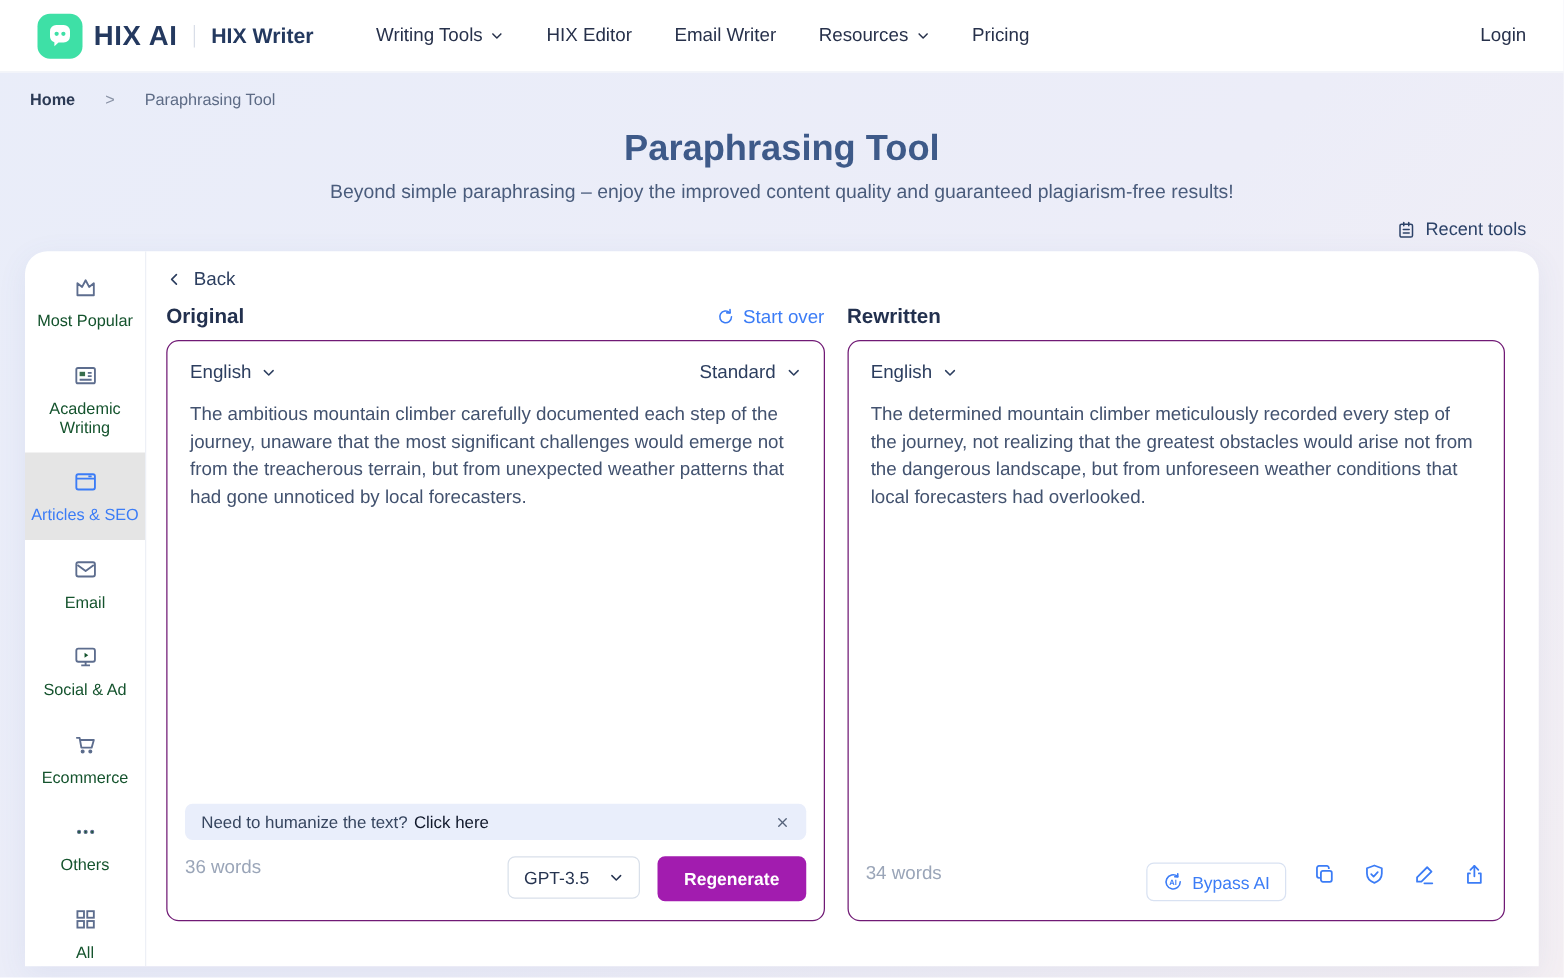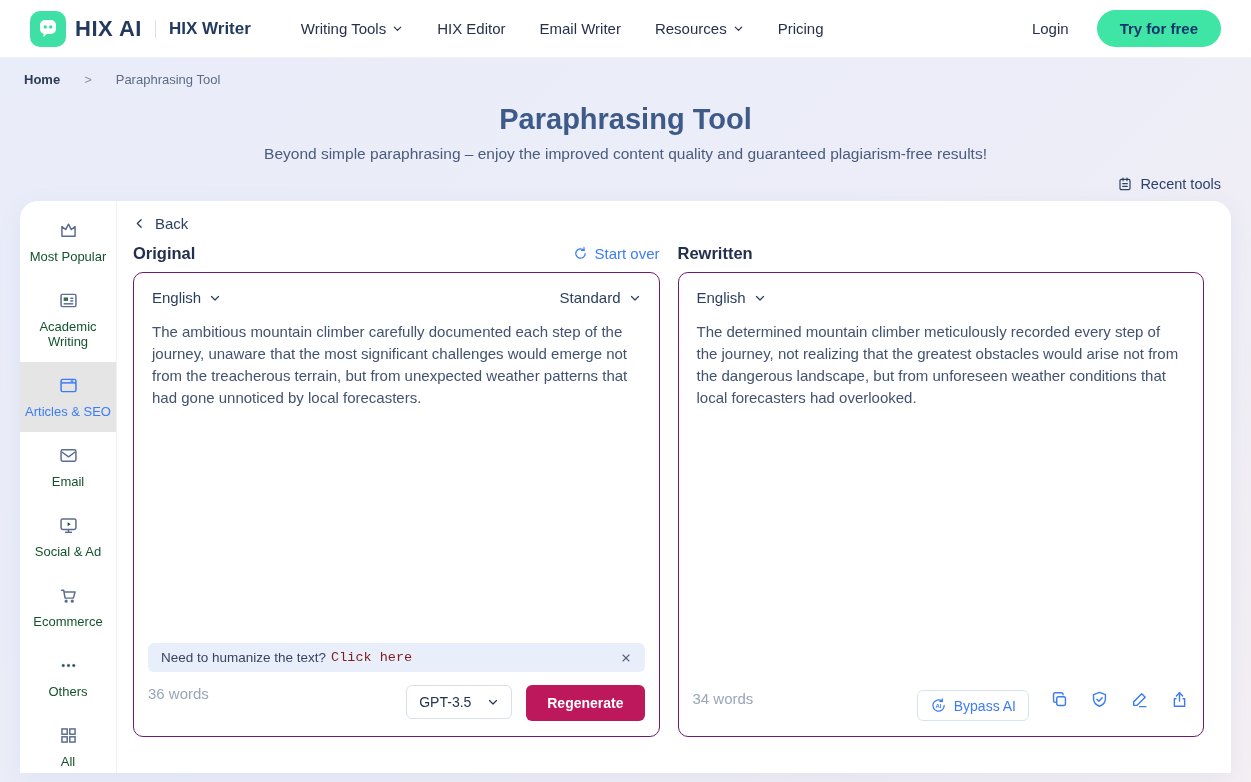--- a/index.html
+++ b/index.html
@@ -50,26 +50,26 @@
   .col-head-left { display:flex; align-items:center; justify-content:space-between;gap:44px; }
   .col-title { font-size:16.5px; font-weight:700; color:#22304e; }
   .start-over { display:flex; align-items:center; gap:6px; color:#3b7cf6; font-size:15px; cursor:pointer; }
   .panels { display:grid; grid-template-columns:1fr 1fr; gap:18px; flex:1; min-height:0; }
   .panel { border:1px solid #701a75; border-radius:10px; background:#fff; display:flex; flex-direction:column; min-height:0; }
   .panel-top { display:flex; align-items:center; justify-content:space-between; padding:16px 18px 0; font-size:15px; color:#2c3e5f; }
   .select-chip { display:flex; align-items:center; gap:8px; cursor:pointer; }
   .panel-text { padding:15px 18px 0; font-size:15px; line-height:22px; color:#42526f; }
   .spacer { flex:1; }
   .banner { margin:0 14px; background:#e9eefb; border-radius:6px; padding:7px 13px; display:flex; align-items:center; font-size:13.5px; color:#36455f; }
-  .banner-link { color:#7f1d1d; margin-left:5px; cursor:pointer;font-family:Liberation Mono, monospace; }
+  .banner-link { color:#0f172a; margin-left:5px; cursor:pointer; }
   .banner-close { margin-left:auto; cursor:pointer; display:flex; }
   .panel-foot { display:flex; align-items:flex-start; padding:13px 14px 15px; }
   .wordcount { font-size:15px; color:#9aa5b8; margin-right:auto; }
   .model-select { border:1px solid #d9e0ea; border-radius:6px; background:#fff; width:106px; padding:8px 12px; display:flex; align-items:center; justify-content:space-between; font-size:14px; color:#253350; cursor:pointer; }
-  .regen-btn { margin-left:14px; background:#be185d; color:#fff; border:none; border-radius:6px; padding:10px 21px; font-size:14px; font-weight:700; cursor:pointer; font-family:inherit; }
+  .regen-btn { margin-left:14px; background:#a21caf; color:#fff; border:none; border-radius:6px; padding:10px 21px; font-size:14px; font-weight:700; cursor:pointer; font-family:inherit; }
   .bypass-btn { border:1px solid #d9e2f2; border-radius:6px; background:#fff; display:flex; align-items:center; gap:7px; padding:6px 12px; color:#3b7cf6; font-size:14px; cursor:pointer; font-family:inherit; }
   .foot-icon { margin-left:21px; color:#3b7cf6; cursor:pointer; display:flex; }
 </style>
 </head>
 <body>
 
 <header class="topbar">
   <div class="logo">
     <div class="logo-box">
       <svg width="24" height="24" viewBox="0 0 24 24" fill="none">
@@ -102,21 +102,20 @@
           <polyline points="5 9 12 16 19 9"></polyline>
         </svg>
     </div>
     <div class="nav-item">
       <span>Pricing</span>
     </div>
   </nav>
 
   <div class="top-right">
     <span class="login">Login</span>
-    <button class="cta">Try for free</button>
   </div>
 </header>
 
 <div class="breadcrumb">
   <span class="bc-home">Home</span>
   <span class="bc-sep">&gt;</span>
   <span class="bc-current">Paraphrasing Tool</span>
 </div>
 
 <h1 class="hero-title">Paraphrasing Tool</h1>

